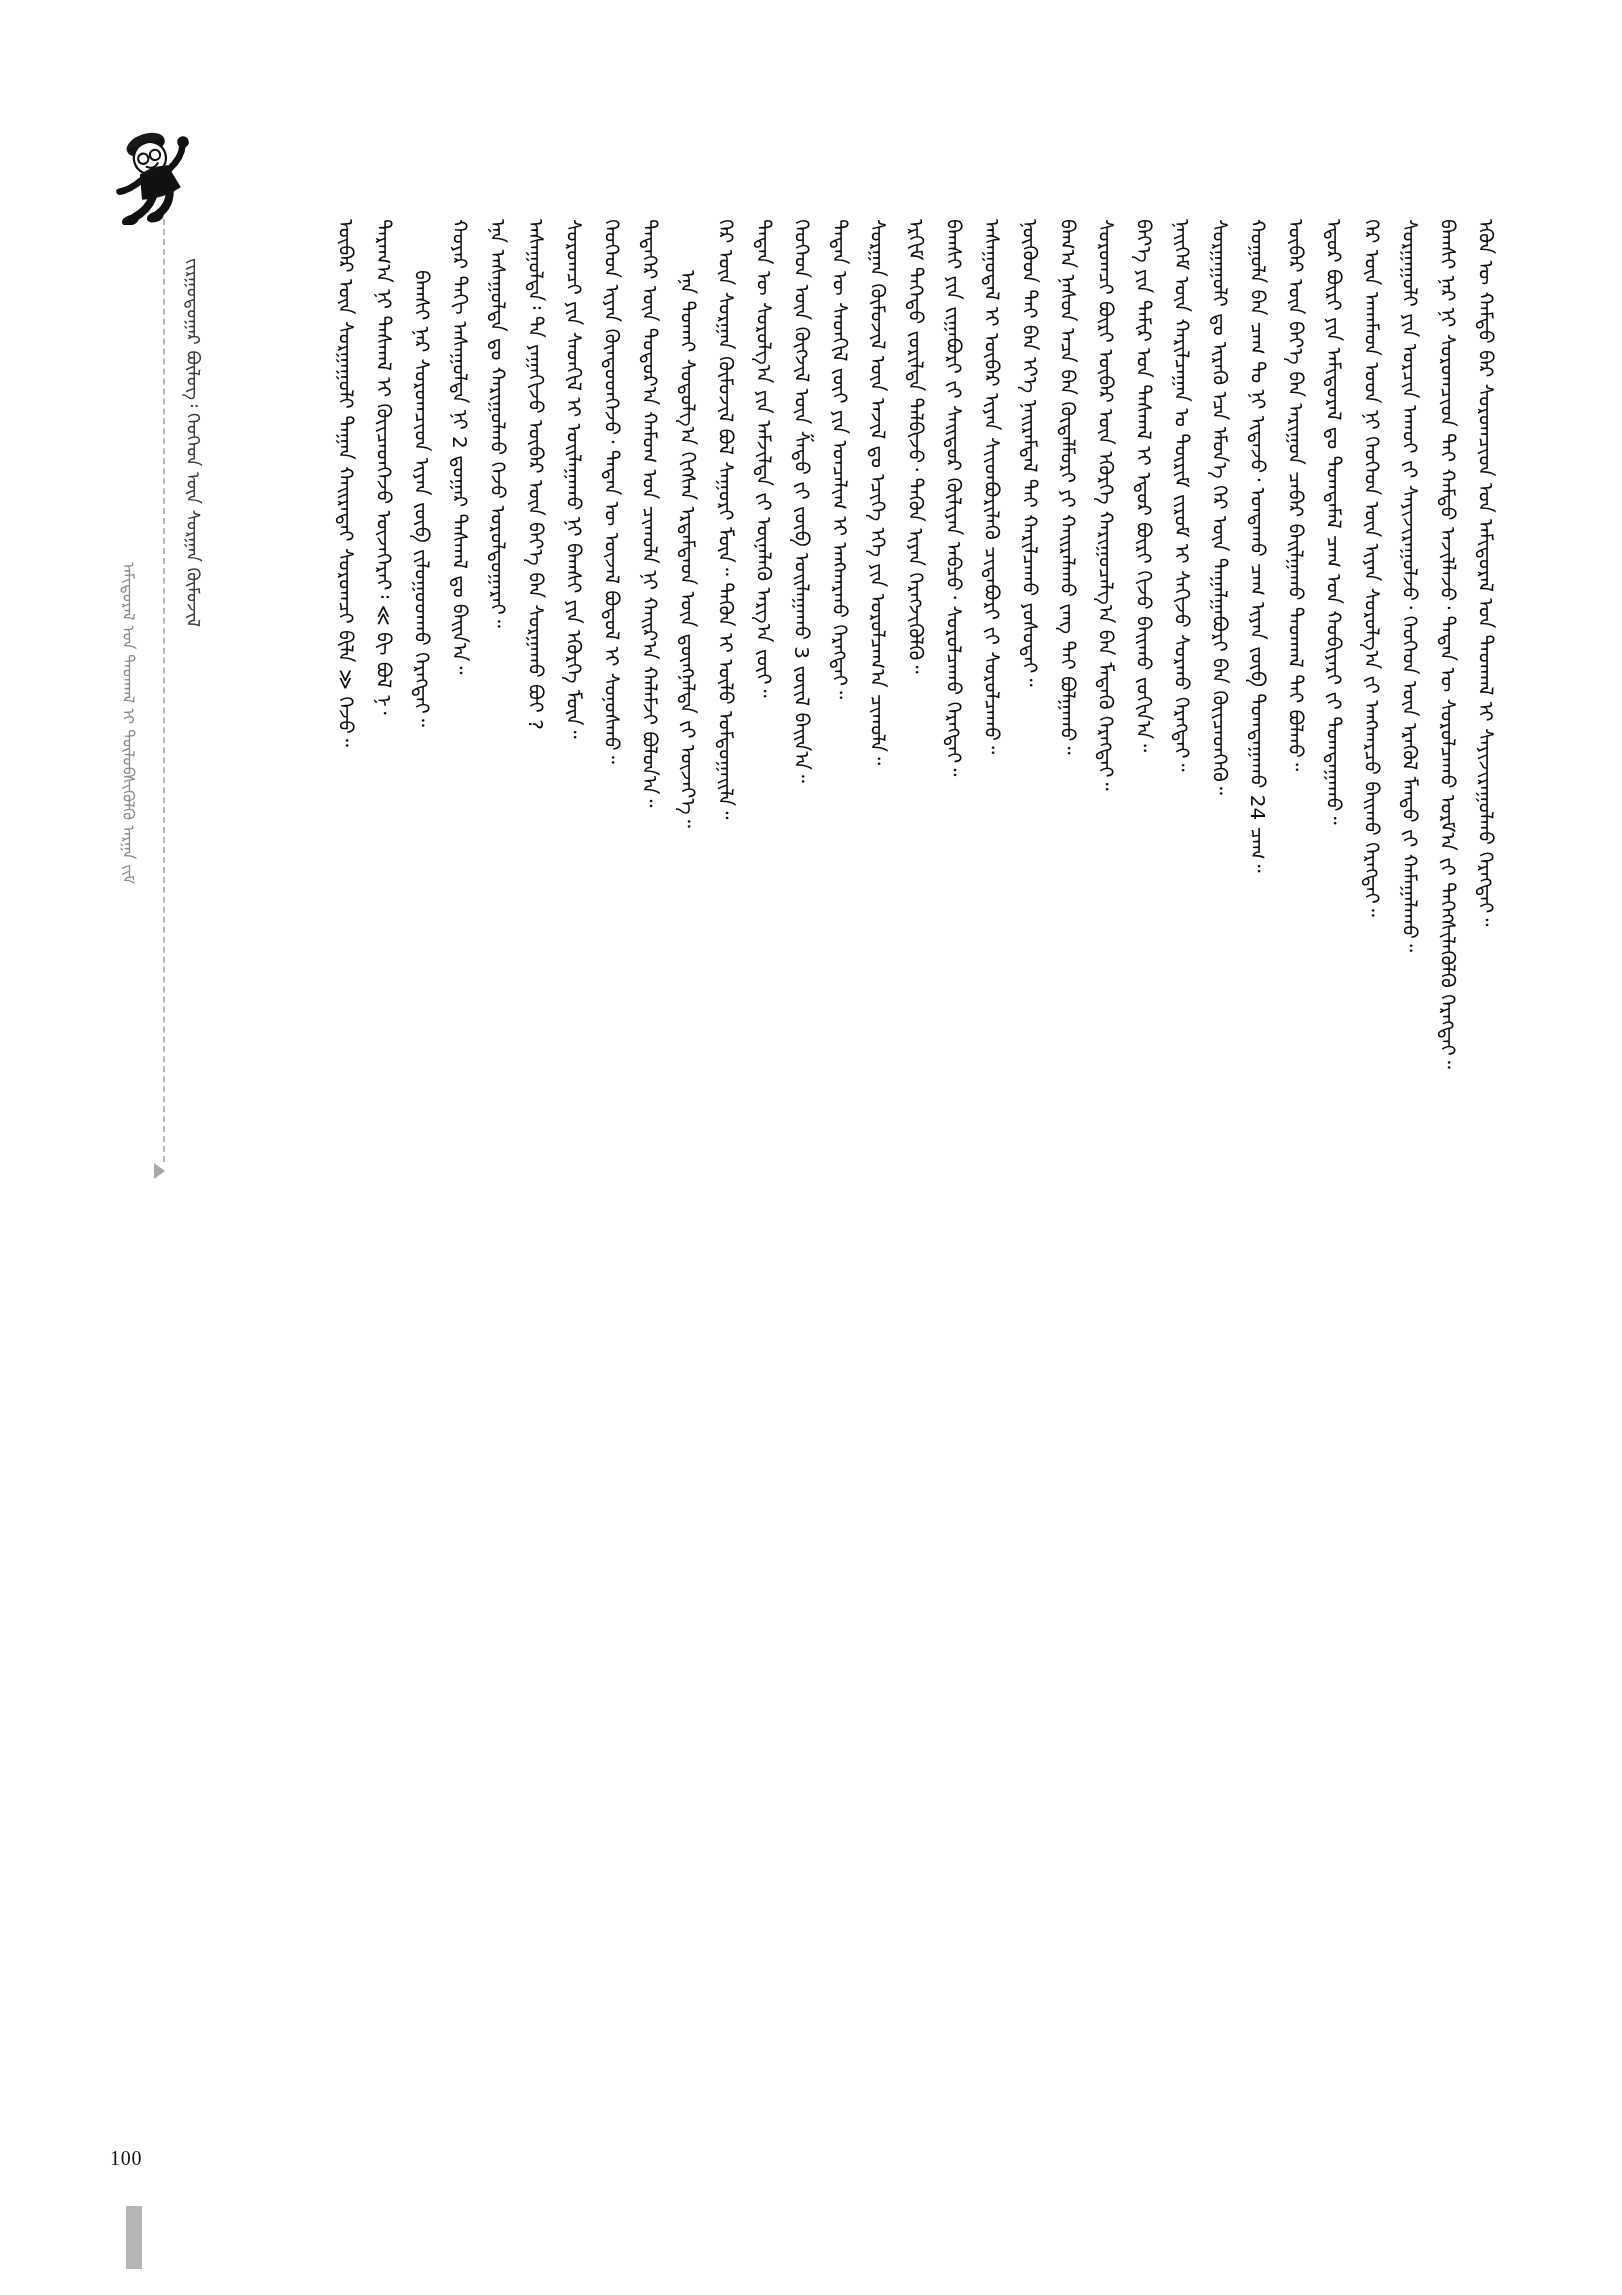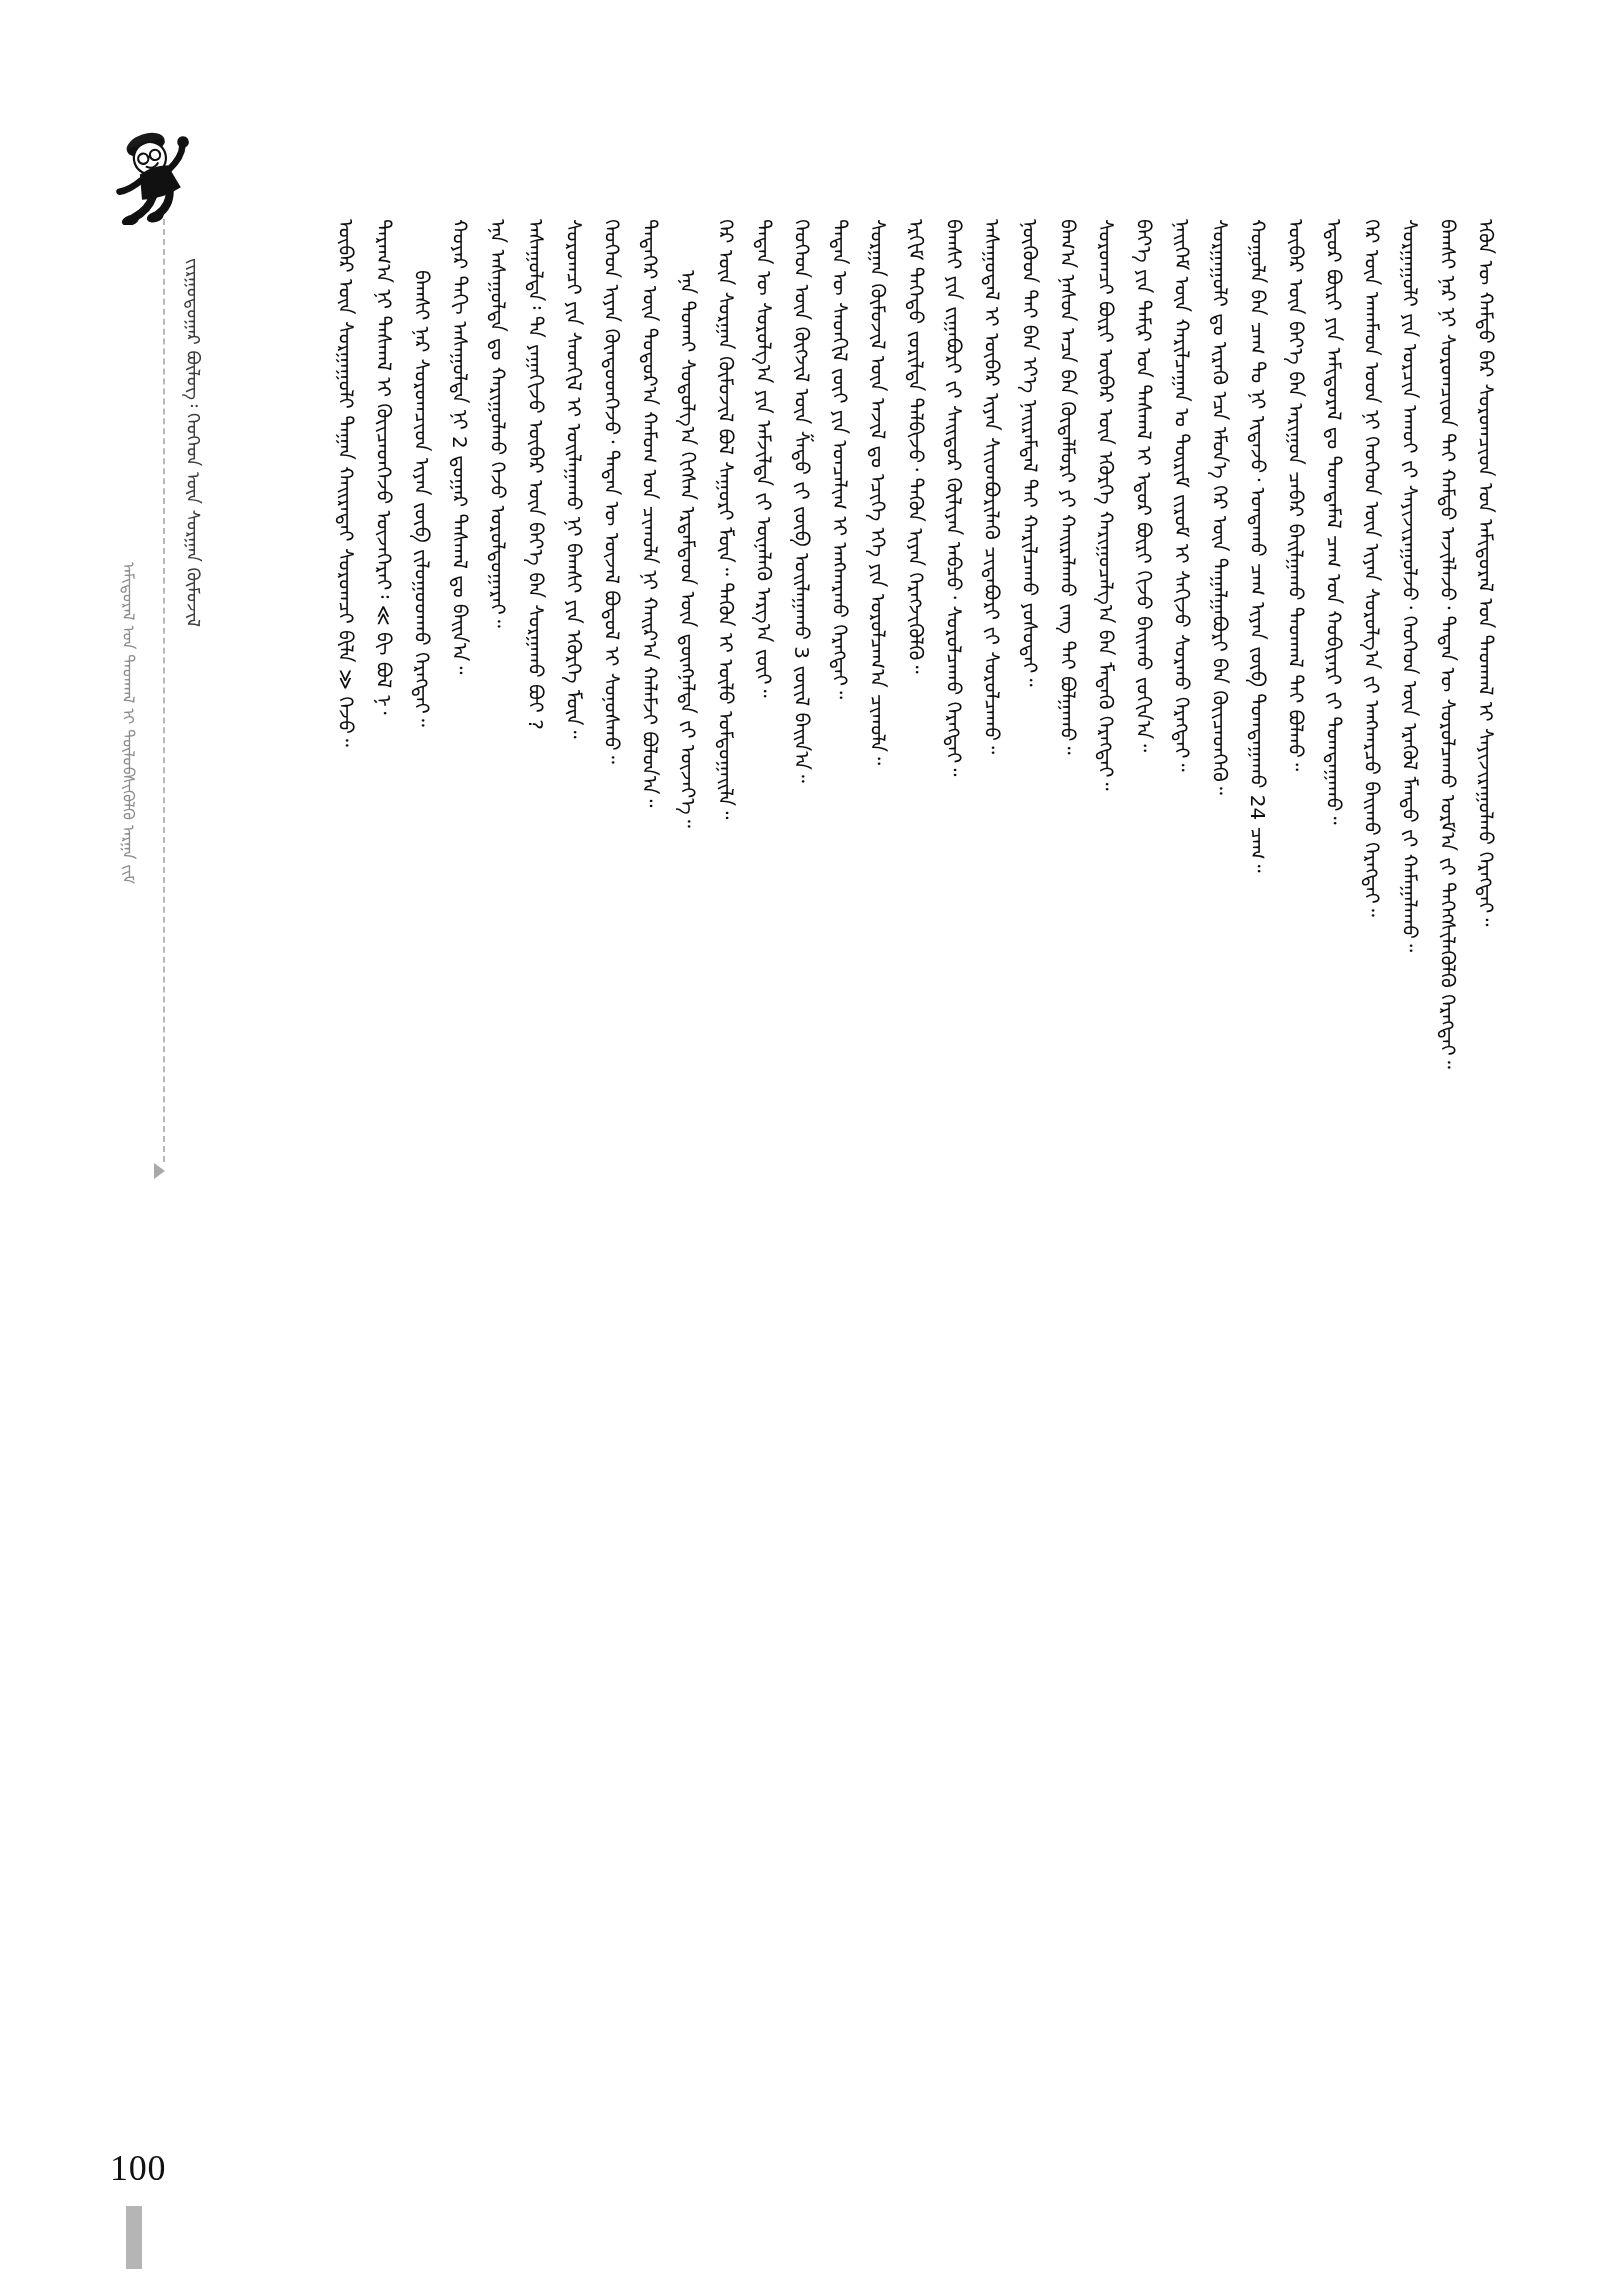--- a/index.html
+++ b/index.html
@@ -111,21 +111,21 @@
   .vcol.indent {
     padding-top: 51px;
   }
 
   
   .folio {
     position: absolute;
     left: 110px;
     top: 2147px;
     font-family: "Liberation Serif", "DejaVu Serif", serif;
-    font-size: 36px;
+    font-size: 20px;
     color: #111111;
     letter-spacing: 0.7px;
   }
   .footer-bar {
     position: absolute;
     left: 126px;
     top: 2206px;
     width: 16px;
     height: 63px;
     background: #b5b5b5;

